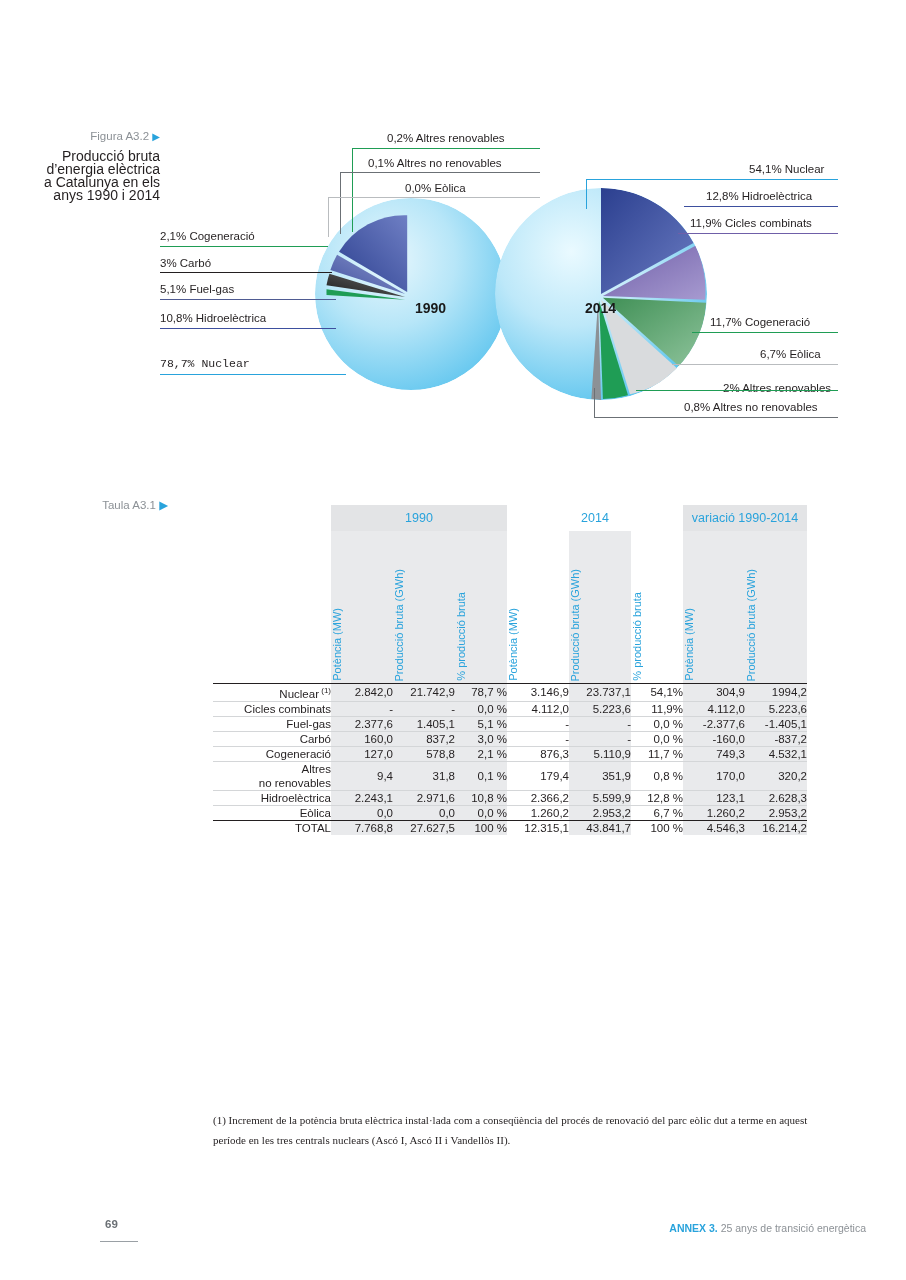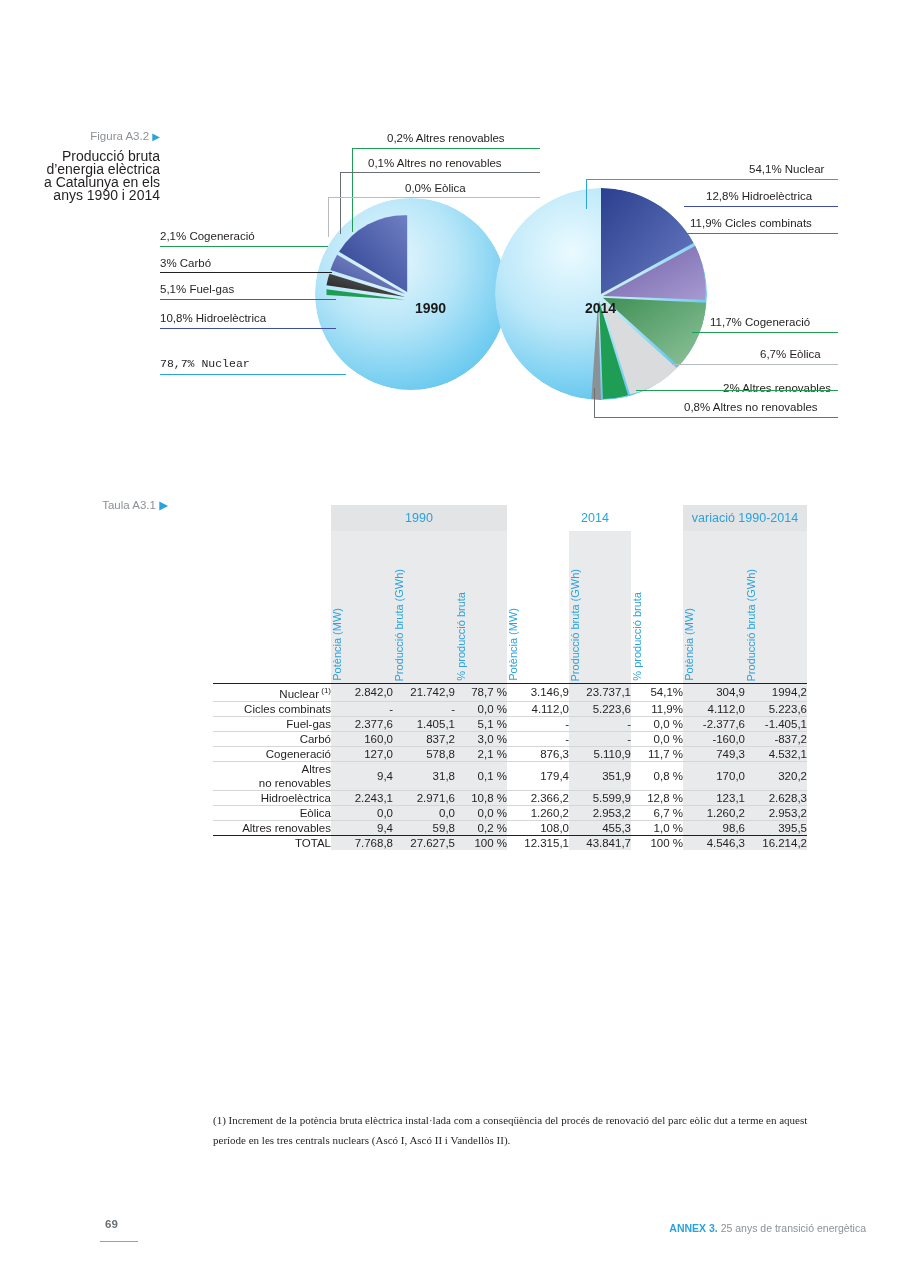--- a/index.html
+++ b/index.html
@@ -441,31 +441,20 @@
         <td class="name colA">Eòlica</td>
         <td class="num colN shade">0,0</td>
         <td class="num colN shade">0,0</td>
         <td class="num colP shade">0,0 %</td>
         <td class="num colN white-cell">1.260,2</td>
         <td class="num colN shade">2.953,2</td>
         <td class="num colP white-cell">6,7 %</td>
         <td class="num colN shade">1.260,2</td>
         <td class="num colN shade">2.953,2</td>
       </tr>
-      <tr class="row">
-        <td class="name colA">Altres renovables</td>
-        <td class="num colN shade">9,4</td>
-        <td class="num colN shade">59,8</td>
-        <td class="num colP shade">0,2 %</td>
-        <td class="num colN white-cell">108,0</td>
-        <td class="num colN shade">455,3</td>
-        <td class="num colP white-cell">1,0 %</td>
-        <td class="num colN shade">98,6</td>
-        <td class="num colN shade">395,5</td>
-      </tr>
       <tr class="total">
         <td class="name colA">TOTAL</td>
         <td class="num colN shade">7.768,8</td>
         <td class="num colN shade">27.627,5</td>
         <td class="num colP shade">100 %</td>
         <td class="num colN white-cell">12.315,1</td>
         <td class="num colN shade">43.841,7</td>
         <td class="num colP white-cell">100 %</td>
         <td class="num colN shade">4.546,3</td>
         <td class="num colN shade">16.214,2</td>

